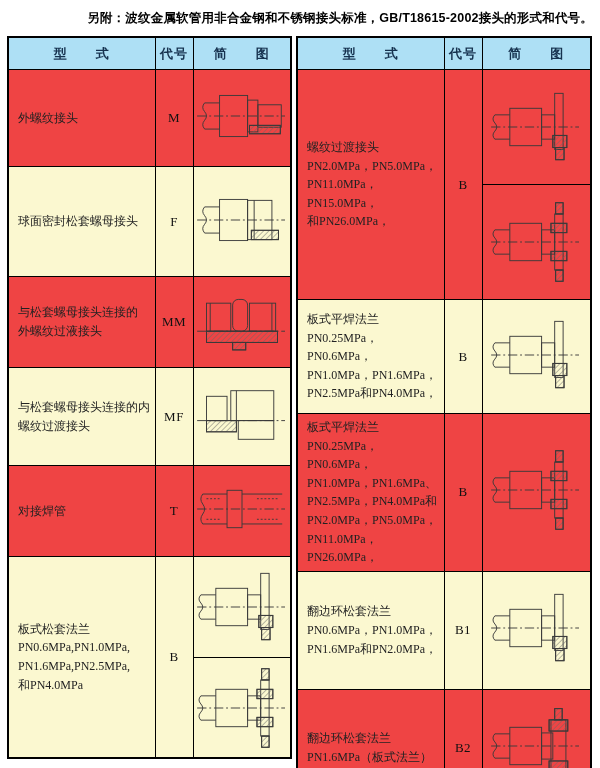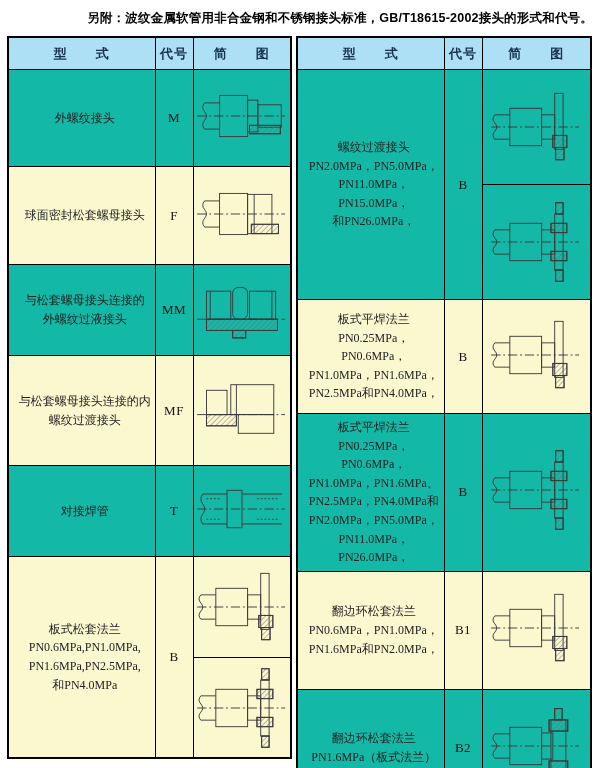--- a/index.html
+++ b/index.html
@@ -10,33 +10,33 @@
   }
   .page{padding:8px 7px 0 7px;}
   .title{
     font-family:"Liberation Sans","DejaVu Sans",sans-serif;
     font-weight:bold;font-size:12.5px;color:#000;
     margin:2px 0 9px 1px;letter-spacing:.2px;white-space:nowrap;text-align:right;
   }
   .tables{display:flex;gap:4px;align-items:flex-start;}
   table{
     border-collapse:collapse;table-layout:fixed;
-    border:2px solid #000;background:#14b8a6;
+    border:2px solid #000;background:#ef4444;
   }
   table.left{width:285px;}
   table.right{width:296px;}
   th,td{border:1px solid #000;padding:0;vertical-align:middle;}
   th{
     background:var(--header-bg,#aee0f5);
     font-size:13px;font-weight:bold;color:var(--header-text,#16324f);
     height:31px;letter-spacing:1px;
   }
   tr.hl td{background:var(--row-highlight,#fbf8d0);}
   td.type{
-    font-size:12px;line-height:1.55;text-align:center;
+    font-size:12px;line-height:1.55;text-align:left;
     padding:4px 3px 4px 9px;white-space:pre-line;color:#222;
   }
   td.code{
     text-align:center;font-size:13px;color:#111;letter-spacing:.5px;
   }
   td.diag{text-align:center;}
   .half{display:flex;align-items:center;justify-content:center;}
   .half.top{border-bottom:1px solid #000;}
   .dwrap{display:inline-flex;align-items:center;justify-content:center;}
   .dwrap svg{display:block;}
@@ -80,21 +80,21 @@
                     <rect x="26" y="24" width="30" height="44"></rect>
                     <rect x="56" y="29" width="11" height="34"></rect>
                     <rect x="67" y="34" width="25" height="24"></rect>
                     <rect x="58" y="56" width="33" height="9" fill="url(#hp)"></rect>
                     <rect x="58" y="56" width="33" height="9"></rect>
                     <line x1="2" y1="46" x2="96" y2="46" class="cl"></line>
                   </g>
                 </svg>
               </div></td>
       </tr>
-      <tr class="hl" style="height:98px">
+      <tr class="hl" style="height:110px">
         <td class="type">球面密封松套螺母接头</td>
         <td class="code">F</td>
         <td class="diag"><div class="dwrap">
                 <svg viewBox="0 0 100 92" width="94" height="86" xmlns="http://www.w3.org/2000/svg">
                   <defs>
                     <pattern id="hp" width="4" height="4" patternUnits="userSpaceOnUse" patternTransform="rotate(45)">
                       <line x1="0" y1="0" x2="0" y2="4" stroke="#6a6a6a" stroke-width="1"></line>
                     </pattern>
                   </defs>
                   <g fill="none" stroke="#3a3a3a" stroke-width="1">
@@ -130,21 +130,21 @@
                     <rect x="40" y="24" width="16" height="34" rx="6"></rect>
                     <rect x="12" y="58" width="76" height="12" fill="url(#hp)"></rect>
                     <rect x="12" y="58" width="76" height="12"></rect>
                     <rect x="40" y="70" width="14" height="8" fill="url(#hp)"></rect>
                     <rect x="40" y="70" width="14" height="8"></rect>
                     <line x1="2" y1="58" x2="96" y2="58" class="cl"></line>
                   </g>
                 </svg>
               </div></td>
       </tr>
-      <tr class="hl" style="height:110px">
+      <tr class="hl" style="height:98px">
         <td class="type">与松套螺母接头连接的内
 螺纹过渡接头</td>
         <td class="code">MF</td>
         <td class="diag"><div class="dwrap">
                 <svg viewBox="0 0 100 92" width="94" height="86" xmlns="http://www.w3.org/2000/svg">
                   <defs>
                     <pattern id="hp" width="4" height="4" patternUnits="userSpaceOnUse" patternTransform="rotate(45)">
                       <line x1="0" y1="0" x2="0" y2="4" stroke="#6a6a6a" stroke-width="1"></line>
                     </pattern>
                   </defs>

